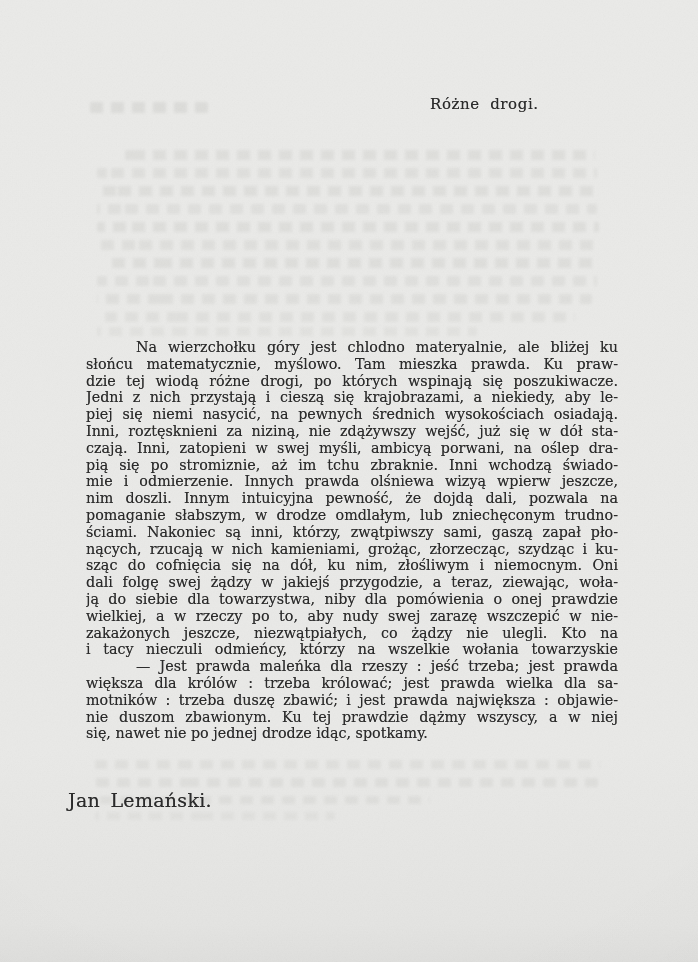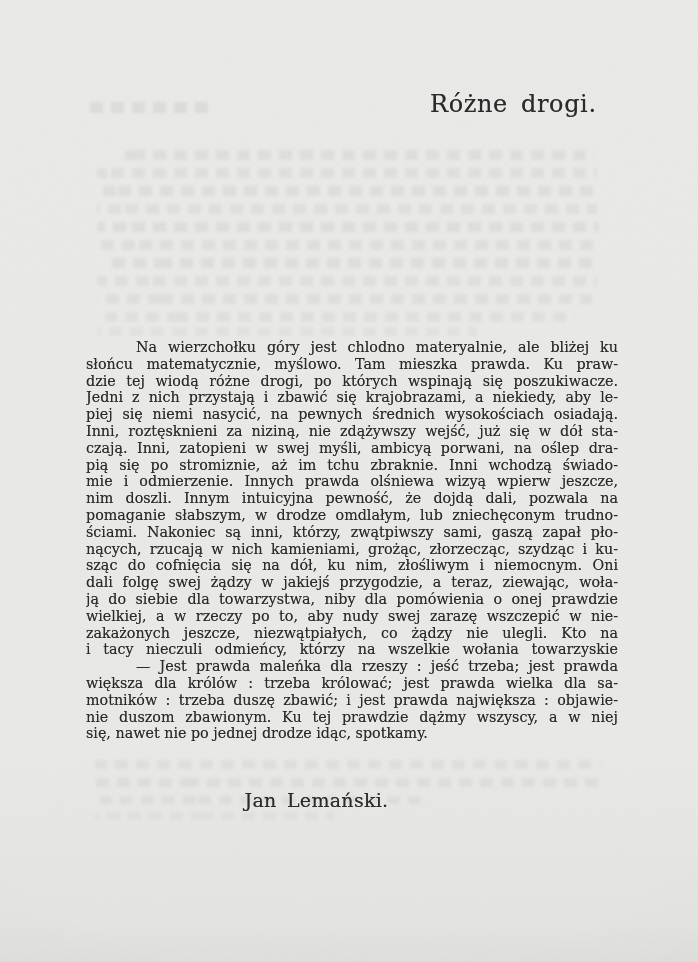--- a/index.html
+++ b/index.html
@@ -24,21 +24,21 @@
     inset: 0;
     opacity: 0.28;
     mix-blend-mode: multiply;
     pointer-events: none;
   }
   .title {
     position: absolute;
     left: 430px;
     top: 91px;
     margin: 0;
-    font-size: 24px;
+    font-size: 15px;
     font-weight: normal;
     line-height: 26px;
     letter-spacing: 0.6px;
     word-spacing: 5px;
     color: var(--ink, #2b2b2b);
     text-shadow: 0 0 0.5px rgba(35,35,35,0.6);
     white-space: nowrap;
   }
   .body-text {
     position: absolute;
@@ -56,24 +56,24 @@
     text-align-last: justify;
   }
   .line.no-just {
     text-align-last: left;
   }
   .line.indent {
     text-indent: 50px;
   }
   .signature {
     position: absolute;
-    left: 86px;
+    left: 68px;
     top: 788px;
     width: 461px;
-    text-align: center;
+    text-align: left;
     font-size: 19px;
     line-height: 24px;
     word-spacing: 4px;
     letter-spacing: 0.3px;
     text-shadow: 0 0 0.5px rgba(35,35,35,0.6);
   }
   .ghosts {
     position: absolute;
     inset: 0;
     pointer-events: none;
@@ -110,21 +110,21 @@
       <div class="ghost-line" style="left: 100px; top: 796px; width: 330px; height: 8px; opacity: 0.07; background-position: 98px 0px;"></div>
       <div class="ghost-line" style="left: 95px; top: 812px; width: 240px; height: 8px; opacity: 0.05; background-position: 105px 0px;"></div>
     </div>
 
   <h1 class="title">Różne drogi.</h1>
 
   <div class="body-text" id="bodyText">
       <div class="line indent">Na wierzchołku góry jest chlodno materyalnie, ale bliżej ku</div>
       <div class="line">słońcu matematycznie, myślowo.  Tam mieszka prawda.  Ku praw-</div>
       <div class="line">dzie tej wiodą różne drogi, po których wspinają się poszukiwacze.</div>
-      <div class="line">Jedni z nich przystają i zbawić się krajobrazami, a niekiedy, aby le-</div>
+      <div class="line">Jedni z nich przystają i cieszą się krajobrazami, a niekiedy, aby le-</div>
       <div class="line">piej się niemi nasycić, na pewnych średnich wysokościach osiadają.</div>
       <div class="line">Inni, roztęsknieni za niziną, nie zdążywszy wejść, już się w dół sta-</div>
       <div class="line">czają.  Inni, zatopieni w swej myśli, ambicyą porwani, na oślep dra-</div>
       <div class="line">pią się po stromiznie, aż im tchu zbraknie.  Inni wchodzą świado-</div>
       <div class="line">mie i odmierzenie.  Innych prawda olśniewa wizyą wpierw jeszcze,</div>
       <div class="line">nim doszli.  Innym intuicyjna pewność, że dojdą dali, pozwala na</div>
       <div class="line">pomaganie słabszym, w drodze omdlałym, lub zniechęconym trudno-</div>
       <div class="line">ściami.  Nakoniec są inni, którzy, zwątpiwszy sami, gaszą zapał pło-</div>
       <div class="line">nących, rzucają w nich kamieniami, grożąc, złorzecząc, szydząc i ku-</div>
       <div class="line">sząc do cofnięcia się na dół, ku nim, złośliwym i niemocnym.  Oni</div>

